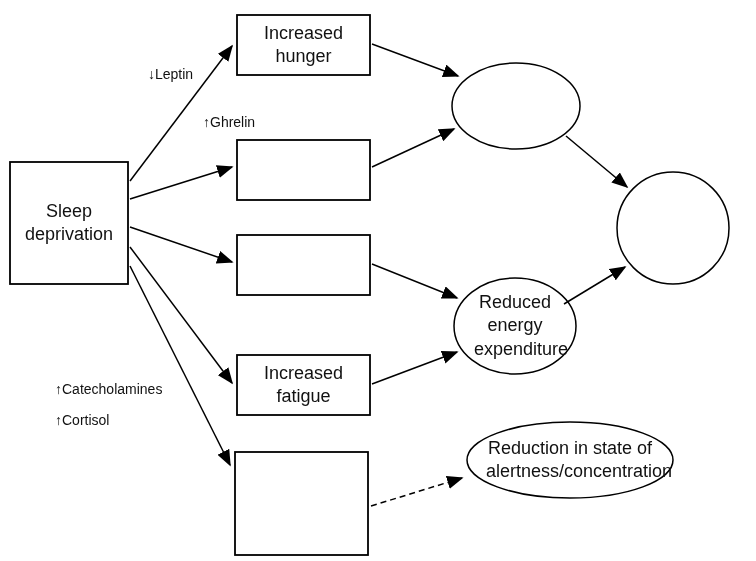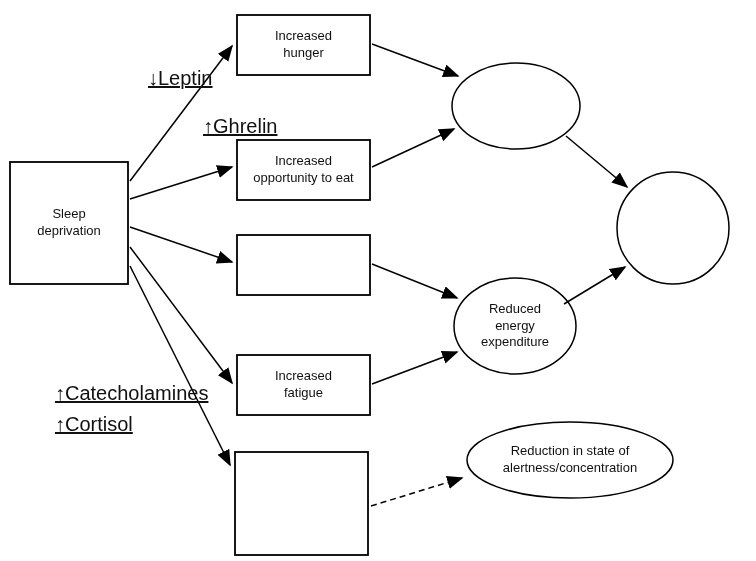--- a/index.html
+++ b/index.html
@@ -12,32 +12,31 @@
     color: #111111;
     overflow: hidden;
   }
   .diagram-wrap svg { position: absolute; left: 0; top: 0; }
   .node-label {
     position: absolute;
     display: flex;
     align-items: center;
     justify-content: center;
     text-align: center;
-    font-size: 13px;
+    font-size: 18px;
     line-height: 1.3;
     pointer-events: none;
   }
   .node-label > span { display: inline-block; }
   .annotation {
     position: absolute;
-    font-size: 20px;
+    font-size: 14px;
     line-height: 1.2;
     white-space: nowrap;
     pointer-events: none;
-    text-decoration: underline;
   }
   .shape { fill: #ffffff; stroke: #000000; }
   .box   { stroke-width: 1.8; }
   .oval  { stroke-width: 1.5; }
   .edge  { stroke: #000000; stroke-width: 1.5; fill: none; }
   .edge.dashed { stroke-dasharray: 6 4; }
 </style>
 </head>
 <body>
 
@@ -80,23 +79,20 @@
   </svg>
 
   <div class="node-label" style="left:10px;top:162px;width:118px;height:122px">
     <span style="width:88px">Sleep deprivation</span>
   </div>
 
   <div class="node-label" style="left:237px;top:15px;width:133px;height:60px">
     <span style="width:80px">Increased hunger</span>
   </div>
 
-  <div class="node-label" style="left:237px;top:140px;width:133px;height:60px">
-    <span style="width:122px">Increased opportunity to eat</span>
-  </div>
 
 
   <div class="node-label" style="left:237px;top:355px;width:133px;height:60px">
     <span style="width:80px">Increased fatigue</span>
   </div>
 
 
 
   <div class="node-label" style="left:454px;top:278px;width:122px;height:96px">
     <span style="width:82px">Reduced energy expenditure</span>

